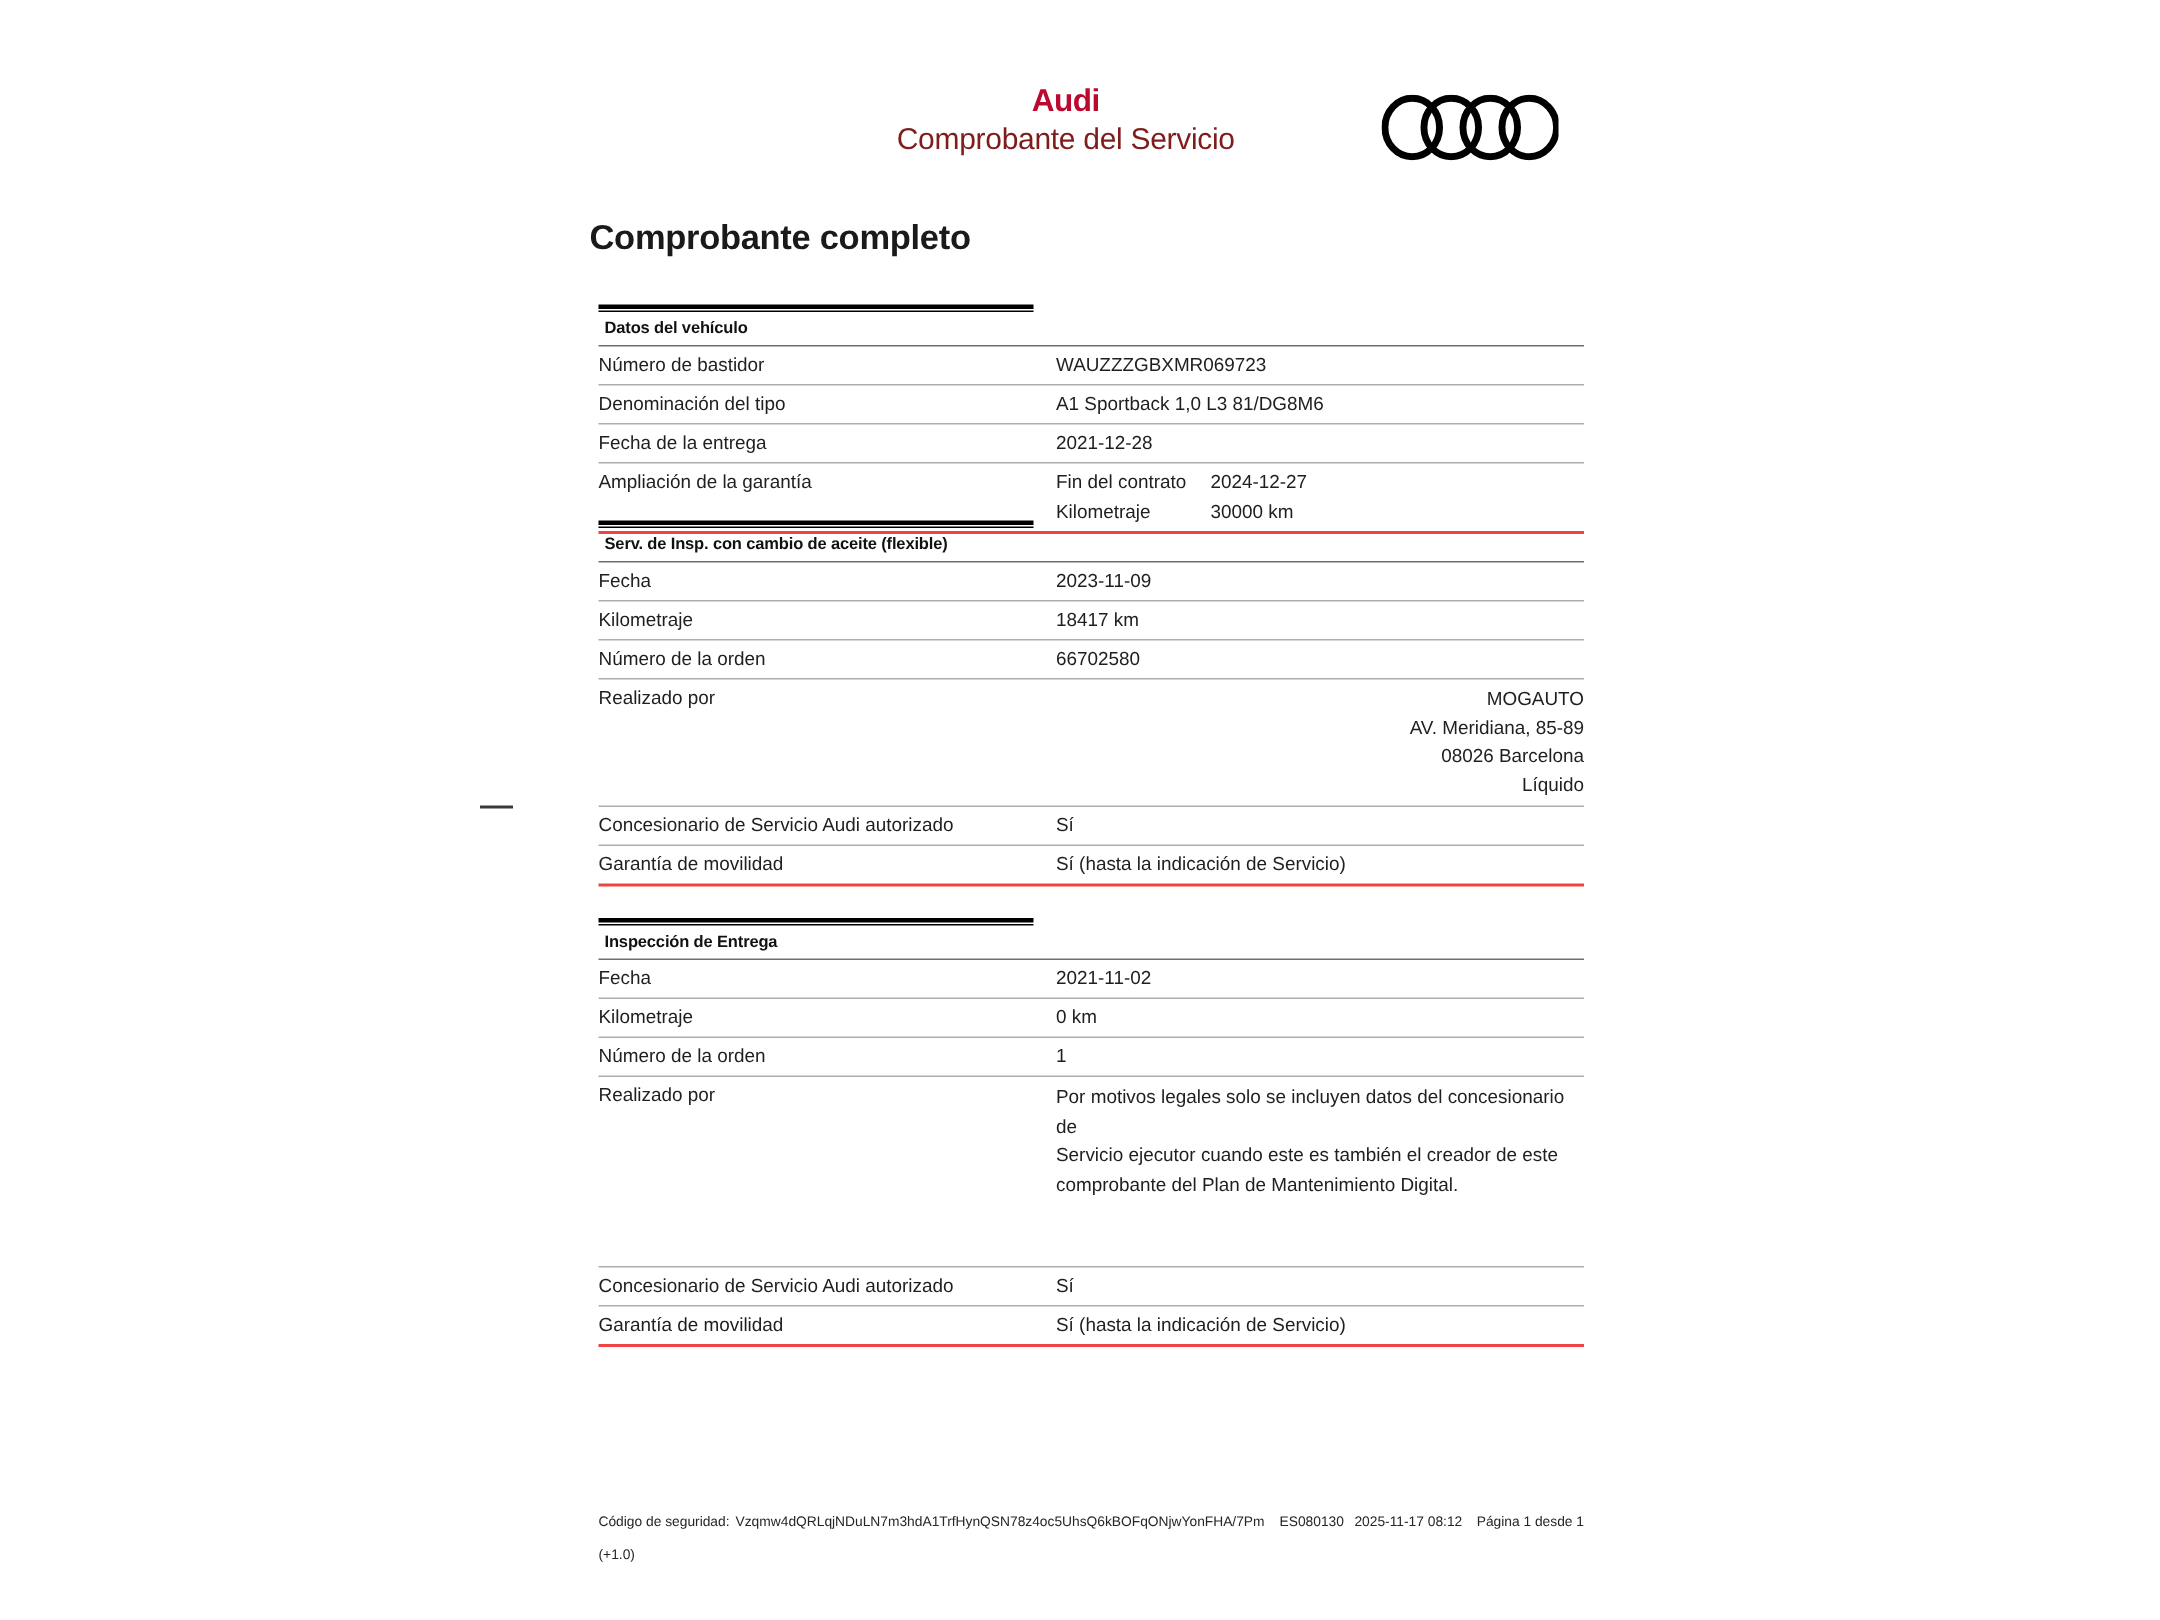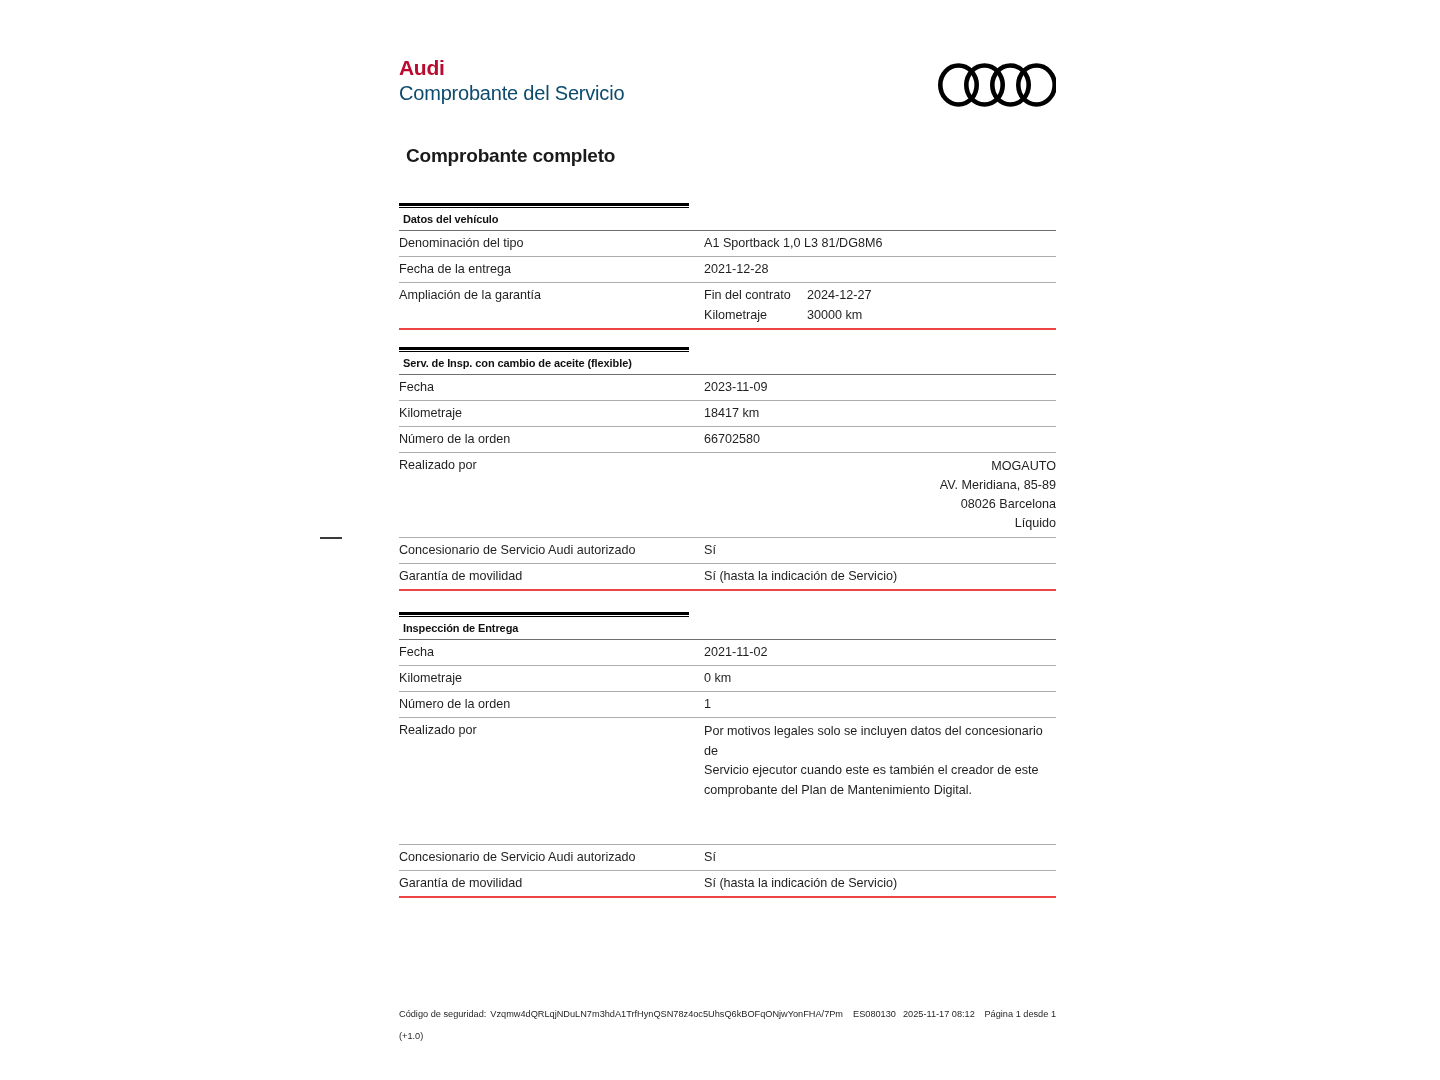--- a/index.html
+++ b/index.html
@@ -17,54 +17,55 @@
     position: relative;
     width: 1440px;
     height: 1080px;
     background: #fff;
     overflow: hidden;
   }
 
   
   .header {
     position: absolute;
-    left: 399px;
+    left: 382px;
     top: 56px;
     width: 657px;
     height: 56px;
+    text-align: center;
   }
   .brand-word {
     font-size: 21px;
     font-weight: bold;
     letter-spacing: -0.3px;
     line-height: 24px;
     margin: 0;
   }
   .doc-subtitle {
     font-size: 20px;
     font-weight: normal;
     letter-spacing: -0.2px;
     line-height: 26px;
     margin: 0;
-    color: #0c4a6e;
+    color: #7f1d1d;
   }
   .rings {
     position: absolute;
     right: 0px;
     top: 7px;
     width: 118px;
     height: 44px;
   }
 
   
   .doc-title {
     position: absolute;
-    left: 406px;
+    left: 393px;
     top: 145px;
-    font-size: 19px;
+    font-size: 23px;
     font-weight: bold;
     letter-spacing: -0.2px;
     margin: 0;
   }
 
   
   .section {
     position: absolute;
     left: 399px;
     width: 657px;
@@ -182,20 +183,24 @@
   </div>
 
   <div class="doc-title">Comprobante completo</div>
 
   <div class="section" style="top:203px;">
     <div class="sec-rule"></div>
     <div class="sec-title">Datos del vehículo</div>
     <table class="data">
       <tbody>
         <tr>
+          <td class="lbl">Número de bastidor</td>
+          <td class="val">WAUZZZGBXMR069723</td>
+        </tr>
+        <tr>
           <td class="lbl">Denominación del tipo</td>
           <td class="val">A1 Sportback 1,0 L3 81/DG8M6</td>
         </tr>
         <tr>
           <td class="lbl">Fecha de la entrega</td>
           <td class="val">2021-12-28</td>
         </tr>
         <tr class="last">
           <td class="lbl">Ampliación de la garantía</td>
           <td class="val">

